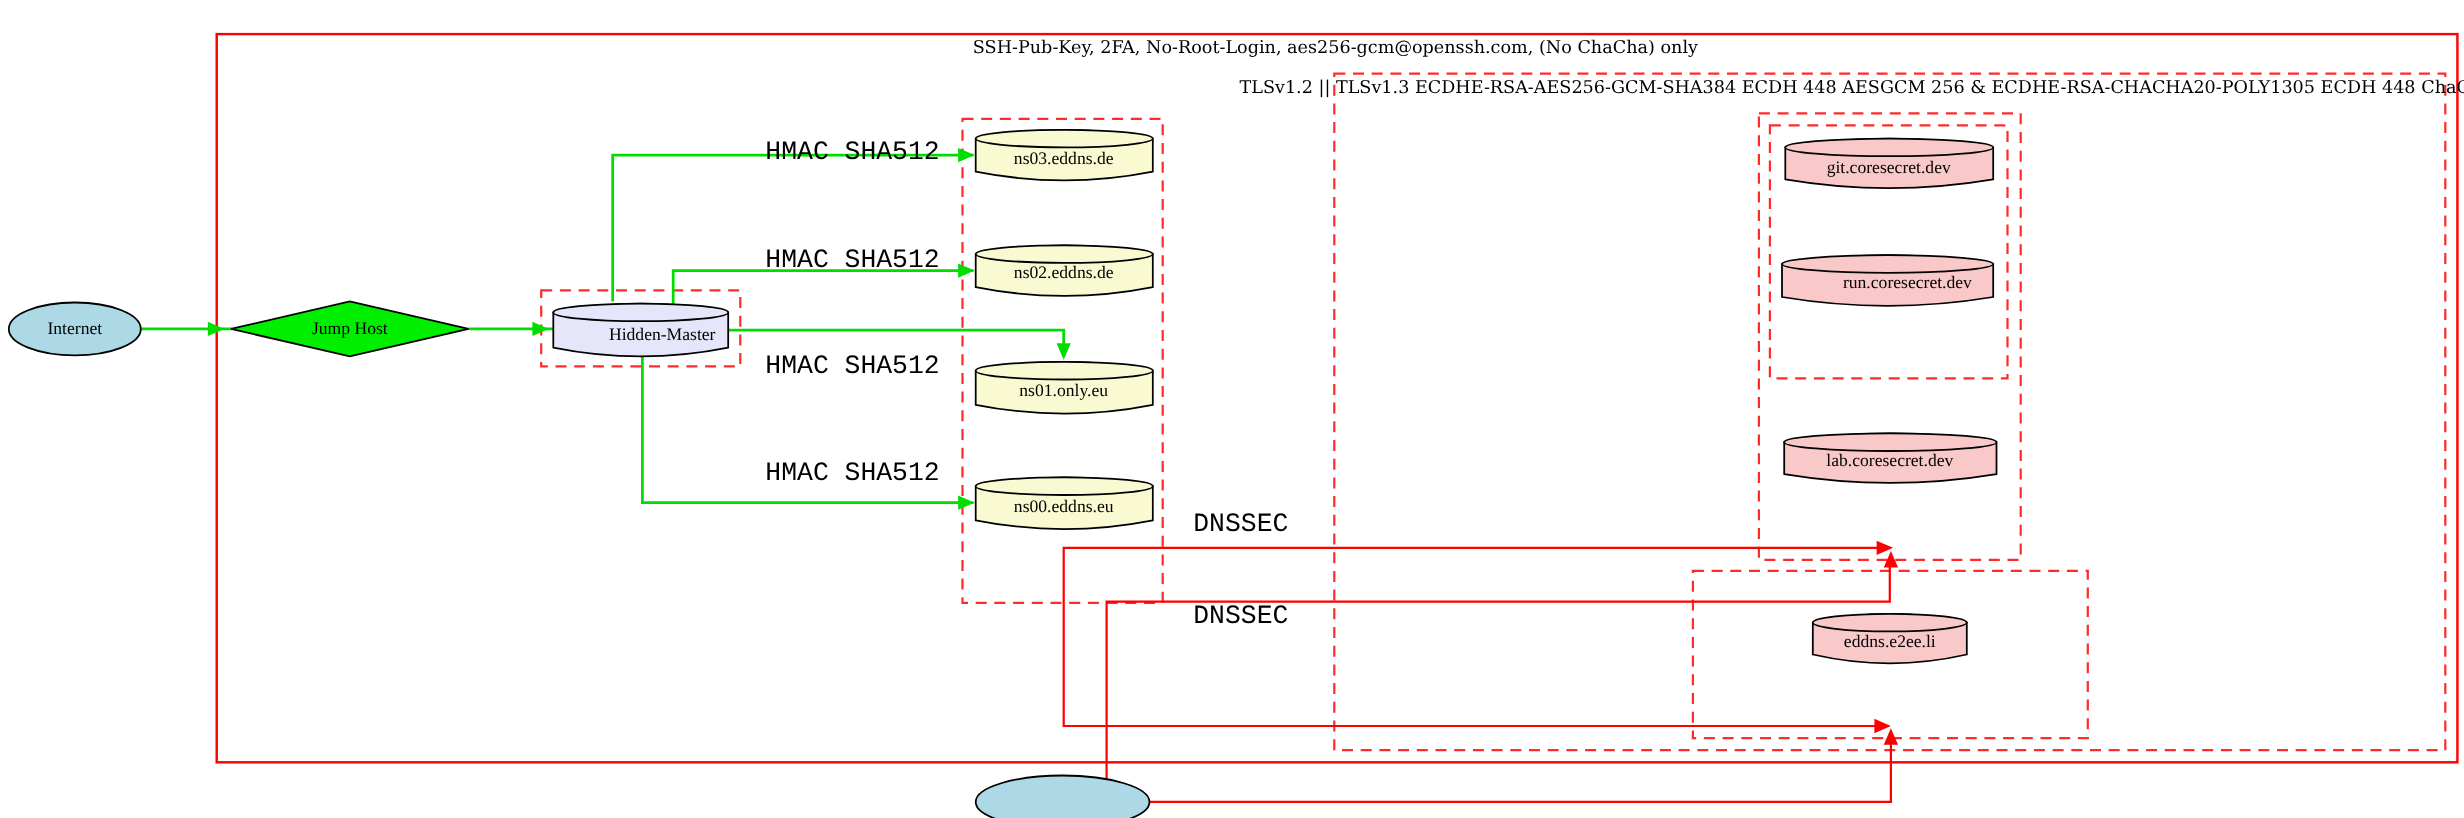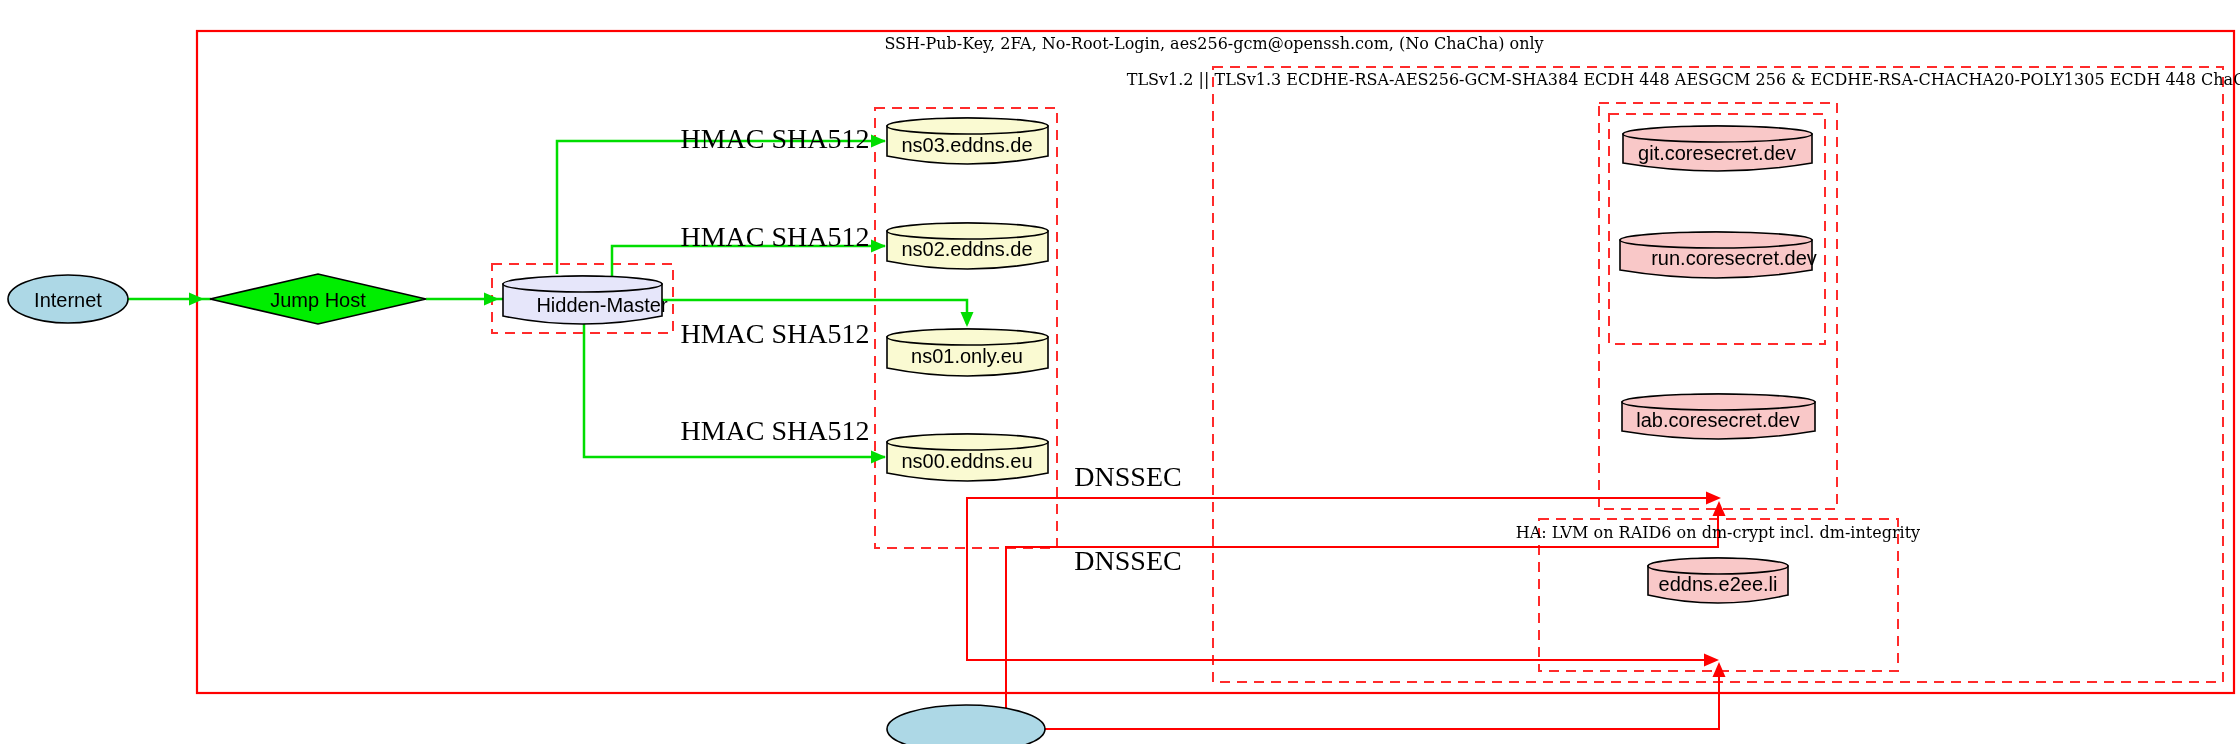--- a/index.html
+++ b/index.html
@@ -1,22 +1,22 @@
 <!DOCTYPE html>
 <html><head>
 <meta charset="utf-8">
 <style>
   html,body{margin:0;padding:0;background:#ffffff;}
   body{width:2240px;height:744px;position:relative;overflow:hidden;
        font-family:"DejaVu Sans","Liberation Sans",sans-serif;}
   #stage{position:absolute;left:0;top:16px;width:2240px;height:744px;}
   svg{position:absolute;left:0;top:0;}
   .lbl{position:absolute;transform:translate(-50%,-50%);white-space:nowrap;color:#000;}
-  .node-lbl{font-size:20px;font-family:Liberation Sans, sans-serif;}
-  .edge-lbl{font-size:28px;font-family:Liberation Serif, serif;}
+  .node-lbl{font-size:16px;font-family:Liberation Serif, serif;}
+  .edge-lbl{font-size:24px;font-family:Liberation Mono, monospace;}
   .cluster-lbl{font-size:16px;font-family:"DejaVu Serif","Liberation Serif",serif;}
   .box{fill:none;stroke:#ff2b2b;stroke-width:2;}
   .box-dashed{stroke-dasharray:10 7;}
   .box-solid{stroke:#ff0000;stroke-width:2.2;}
   .gline{fill:none;stroke:#00dd00;stroke-width:2.5;}
   .gtri{fill:#00dd00;stroke:none;}
   .rline{fill:none;stroke:#ff0000;stroke-width:2;}
   .rtri{fill:#ff0000;stroke:none;}
   .nshape{stroke:#000000;stroke-width:1.6;}
   .f-blue{fill:#add8e6;}
@@ -95,21 +95,20 @@
     <ellipse class="nshape f-pink" cx="1718.5" cy="386" rx="96.5" ry="8"></ellipse>
 
     <path class="nshape f-pink" d="M 1648,550 V 579 Q 1718,595 1788,579 V 550 Q 1718,534 1648,550 Z"></path>
     <ellipse class="nshape f-pink" cx="1718" cy="550" rx="70" ry="8"></ellipse>
 
     <ellipse class="nshape f-blue" cx="966" cy="713" rx="79" ry="24"></ellipse>
   </svg>
 
   <div class="lbl cluster-lbl" style="left:1214px;top:27px;">SSH-Pub-Key, 2FA, No-Root-Login, aes256-gcm@openssh.com, (No ChaCha) only</div>
   <div class="lbl cluster-lbl" style="left:1724px;top:63px;">TLSv1.2 || TLSv1.3 ECDHE-RSA-AES256-GCM-SHA384 ECDH 448 AESGCM 256 &amp; ECDHE-RSA-CHACHA20-POLY1305 ECDH 448 ChaCha20 256</div>
-  <div class="lbl cluster-lbl" style="left:1718px;top:516px;">HA: LVM on RAID6 on dm-crypt incl. dm-integrity</div>
 
   <div class="lbl node-lbl" style="left:68px;top:284px;">Internet</div>
   <div class="lbl node-lbl" style="left:318px;top:284px;">Jump Host</div>
   <div class="lbl node-lbl" style="left:582px;top:289px;margin-left:20px;">Hidden-Master</div>
   <div class="lbl node-lbl" style="left:967px;top:129px;">ns03.eddns.de</div>
   <div class="lbl node-lbl" style="left:967px;top:233px;">ns02.eddns.de</div>
   <div class="lbl node-lbl" style="left:967px;top:340px;">ns01.only.eu</div>
   <div class="lbl node-lbl" style="left:967px;top:445px;">ns00.eddns.eu</div>
   <div class="lbl node-lbl" style="left:1717px;top:137px;">git.coresecret.dev</div>
   <div class="lbl node-lbl" style="left:1716px;top:242px;padding-left:36px;">run.coresecret.dev</div>

